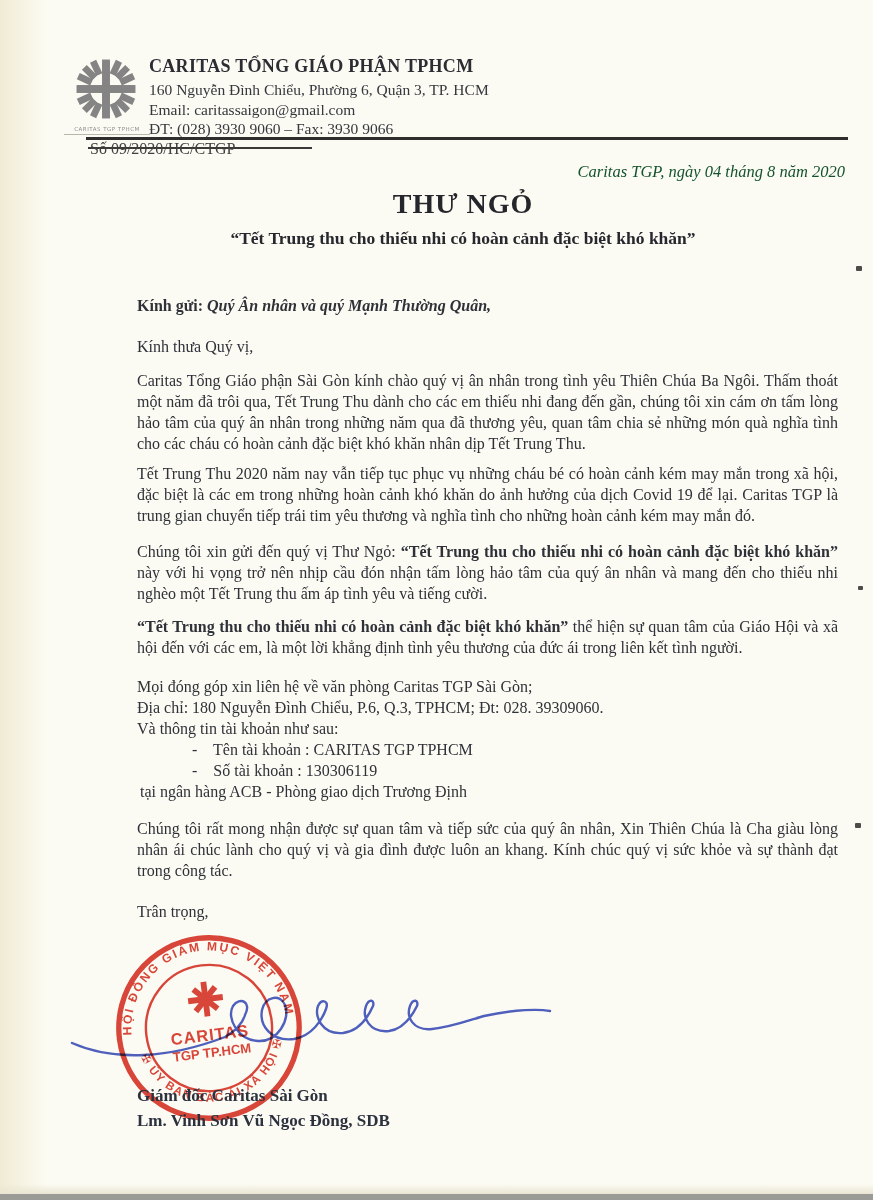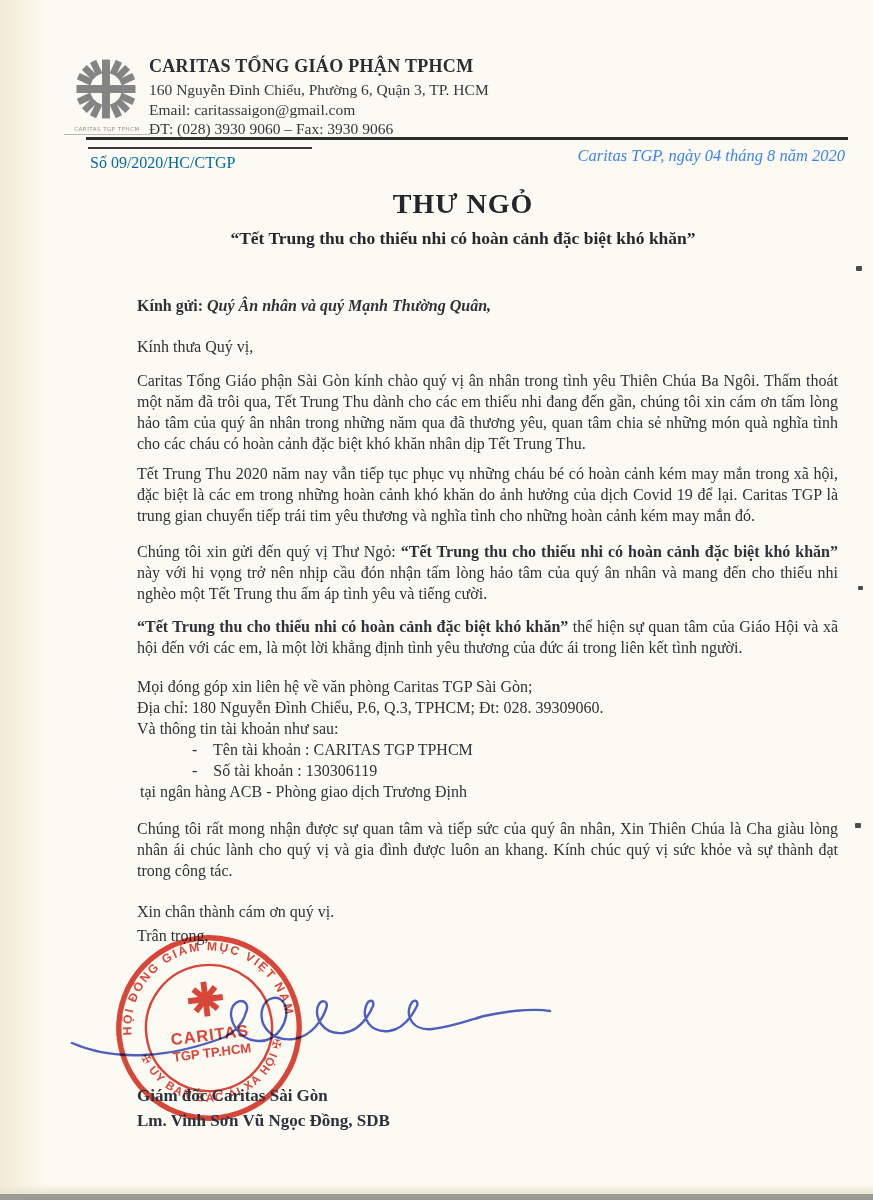--- a/index.html
+++ b/index.html
@@ -19,22 +19,22 @@
   .logo-caption{position:absolute;left:64px;top:126px;width:86px;
     font-family:"DejaVu Sans","Liberation Sans",sans-serif;
     font-size:5.5px;color:#8f8e89;letter-spacing:.5px;text-align:center;
     border-bottom:1px solid #b9b6ab;padding-bottom:2px;}
   .org{position:absolute;left:149px;top:56px;width:560px;}
   .org-name{font-size:18px;font-weight:bold;color:#2b2d33;letter-spacing:.3px;margin-bottom:3px;}
   .org-line{font-size:15.5px;line-height:19.5px;color:#34373d;}
 
   .rule-main{position:absolute;left:86px;top:137px;width:762px;height:3px;background:#2e2e2c;}
   .rule-ref{position:absolute;left:88px;top:147px;width:224px;height:2px;background:#3a3a38;}
-  .ref-number{position:absolute;left:90px;top:154px;font-size:16px;color:#0369a1;}
-  .ref-date{position:absolute;right:28px;top:146px;font-size:16.5px;font-style:italic;color:#3b82f6;}
+  .ref-number{position:absolute;left:90px;top:140px;font-size:16px;color:#404040;}
+  .ref-date{position:absolute;right:28px;top:162px;font-size:16.5px;font-style:italic;color:#14532d;}
 
   .title-wrap{position:absolute;left:88px;top:188px;width:750px;text-align:center;}
   .title-main{font-size:28px;font-weight:bold;color:#24262c;letter-spacing:1px;}
   .title-sub{font-size:17.5px;font-weight:bold;color:#26282e;margin-top:8px;}
 
   .body-text{position:absolute;left:137px;top:295px;width:701px;font-size:16px;line-height:21px;}
   .body-text p{margin:0;text-align:justify;}
   .b{font-weight:bold;}
   .i{font-style:italic;}
   .salutation{margin-bottom:20px !important;text-align:center;}
@@ -113,21 +113,20 @@
     <p class="p4"><span class="b">“Tết Trung thu cho thiếu nhi có hoàn cảnh đặc biệt khó khăn”</span><span> thể hiện sự quan tâm của Giáo Hội và xã hội đến với các em, là một lời khẳng định tình yêu thương của đức ái trong liên kết tình người.</span></p>
     <div class="contact">
       <p>Mọi đóng góp xin liên hệ về văn phòng Caritas TGP Sài Gòn;</p>
       <p>Địa chỉ: 180 Nguyễn Đình Chiểu, P.6, Q.3, TPHCM; Đt: 028. 39309060.</p>
       <p>Và thông tin tài khoản như sau:</p>
       <p class="indent">-    Tên tài khoản : CARITAS TGP TPHCM</p>
       <p class="indent">-    Số tài khoản : 130306119</p>
       <p class="bank">tại ngân hàng ACB - Phòng giao dịch Trương Định</p>
     </div>
     <p class="p5">Chúng tôi rất mong nhận được sự quan tâm và tiếp sức của quý ân nhân, Xin Thiên Chúa là Cha giàu lòng nhân ái chúc lành cho quý vị và gia đình được luôn an khang. Kính chúc quý vị sức khỏe và sự thành đạt trong công tác.</p>
-    <p class="thanks">Xin chân thành cám ơn quý vị.</p>
     <p class="regards">Trân trọng,</p>
   </div>
 
   <svg class="stamp" viewBox="0 0 200 200">
     <defs>
       <path id="arcTop" d="M 20,100 A 80,80 0 0 1 180,100"></path>
       <path id="arcBottom" d="M 24,100 A 76,76 0 0 0 176,100"></path>
     </defs>
     <g stroke="#d8372b" fill="none">
       <circle cx="100" cy="100" r="93" stroke-width="5.5"></circle>

